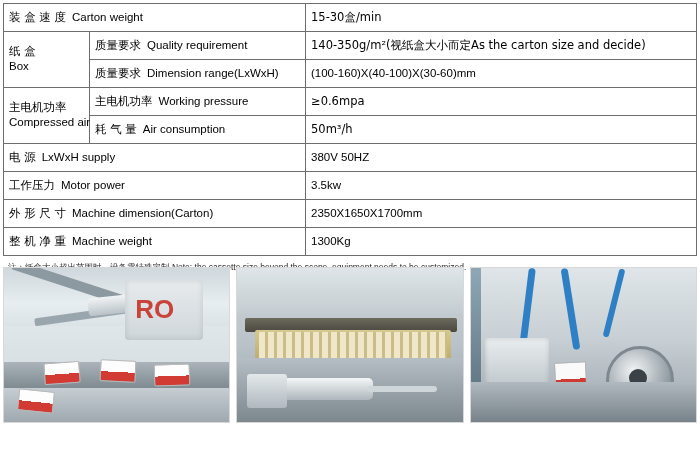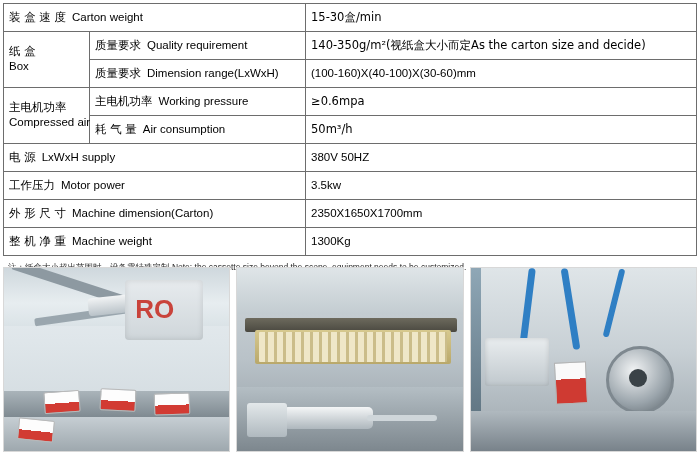--- a/index.html
+++ b/index.html
@@ -70,21 +70,21 @@
     left: 3px;
     top: 264px;
     width: 694px;
     height: 185px;
     display: flex;
     gap: 6px;
   }
   .photo {
     position: relative;
     flex: 1 1 0;
-    height: 185px;
+    height: 156px;
     overflow: hidden;
     border: 1px solid #d8d8d8;
     box-sizing: border-box;
   }
   
   .p1 {
     background:
       linear-gradient(180deg, #e9eef1 0%, #dfe6ea 40%, #cdd6db 100%);
   }
   .p1 .machine-top {

